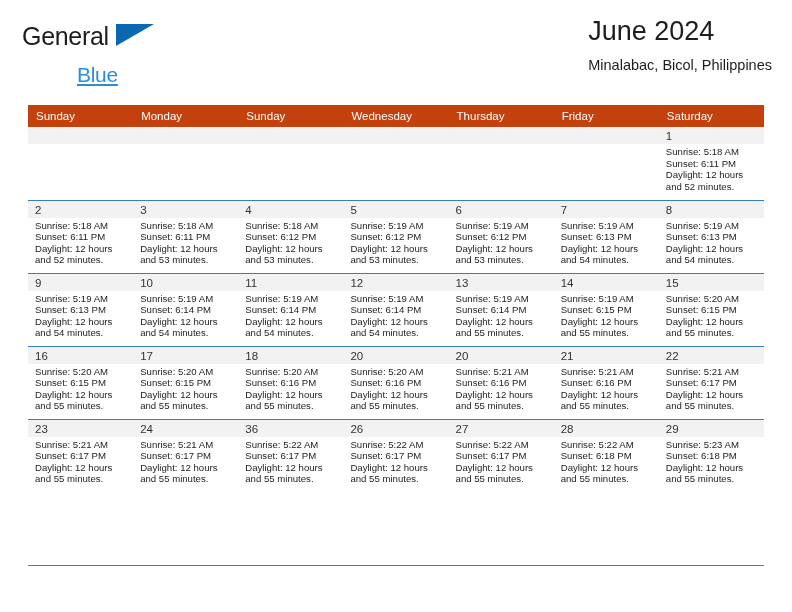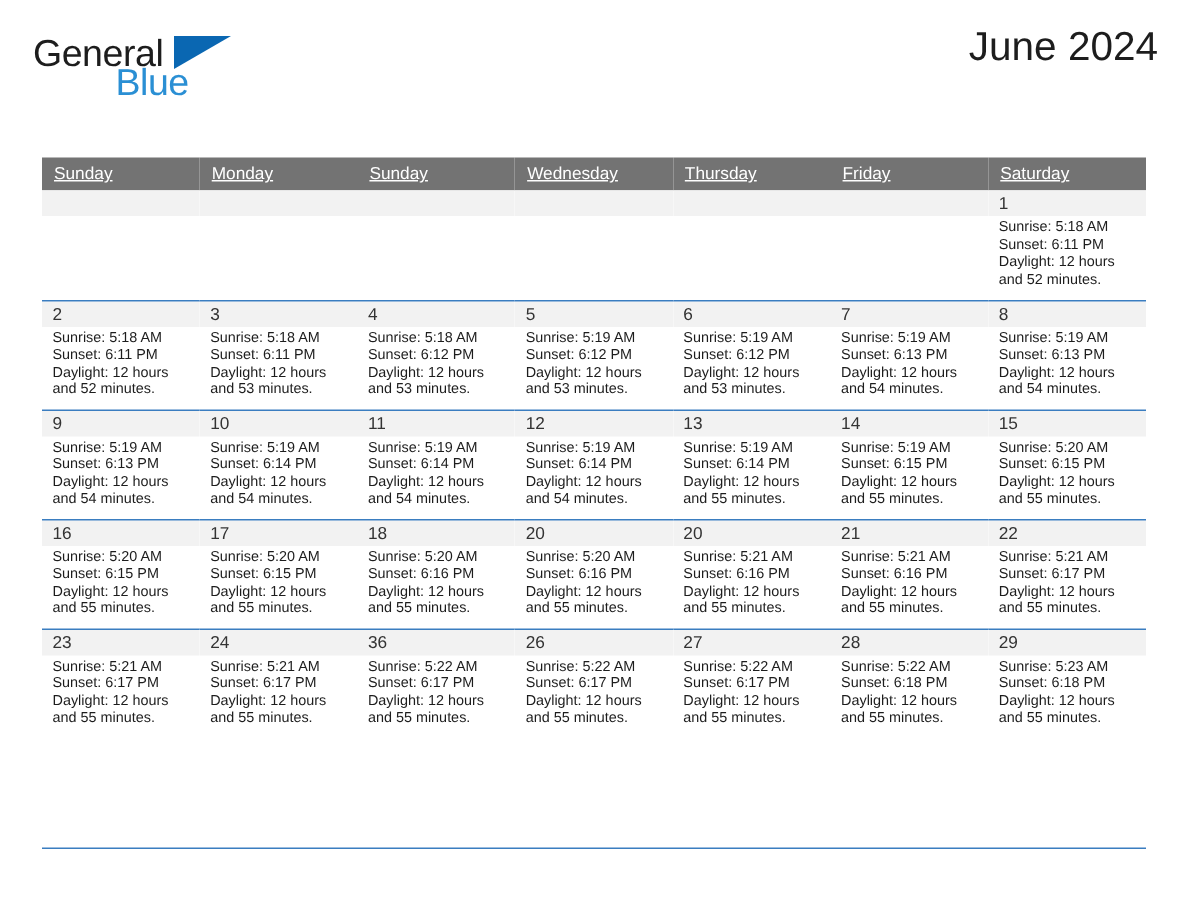--- a/index.html
+++ b/index.html
@@ -32,24 +32,25 @@
     font-family: "Liberation Sans", sans-serif;
   }
   .logo-flag {
     position: absolute;
     left: 94px; top: 2px;
     width: 0; height: 0;
     border-left: 38px solid #0a67b2;
     border-bottom: 22px solid transparent;
   }
   .logo-blue {
-    position: absolute; left: 55px; top: 19px;
-    font-size: 25px;
+    position: absolute; left: 55px; top: 41px;
+    font-size: 21px;
     letter-spacing: -0.3px;
     color: #2a8fd4;
+    text-decoration: underline;
   }
   .title-block {
     position: absolute;
     right: 8px;
     top: 14px;
     text-align: left;
   }
   .month-title {
     font-size: 27px;
     color: #1d1d1d;
@@ -66,29 +67,28 @@
   
   .calendar {
     position: absolute;
     left: 28px;
     top: 105px;
     width: 736px;
     border-collapse: collapse;
     table-layout: fixed;
   }
   .calendar th {
-    background: #737373;
+    background: #c2410c;
     color: #ffffff;
     font-size: 11.5px;
     font-weight: normal;
     text-align: left;
     padding: 5px 0 5px 8px;
     height: 21px;
     border: none;
-    text-decoration: underline;
   }
   .calendar td {
     vertical-align: top;
     width: 105.14px;
     height: 73px;
     padding: 0;
     border: none;
     border-top: 1px solid #3a7dc0;
     background: #ffffff;
   }
@@ -125,20 +125,21 @@
   <div class="header">
 
     <div class="logo">
       <span class="logo-general">General</span>
       <span class="logo-flag"></span>
       <span class="logo-blue">Blue</span>
     </div>
 
     <div class="title-block">
       <div class="month-title">June 2024</div>
+      <div class="location">Minalabac, Bicol, Philippines</div>
     </div>
 
   </div>
 
   <table class="calendar">
     <thead>
       <tr>
         <th>Sunday</th>
         <th>Monday</th>
         <th>Sunday</th>

